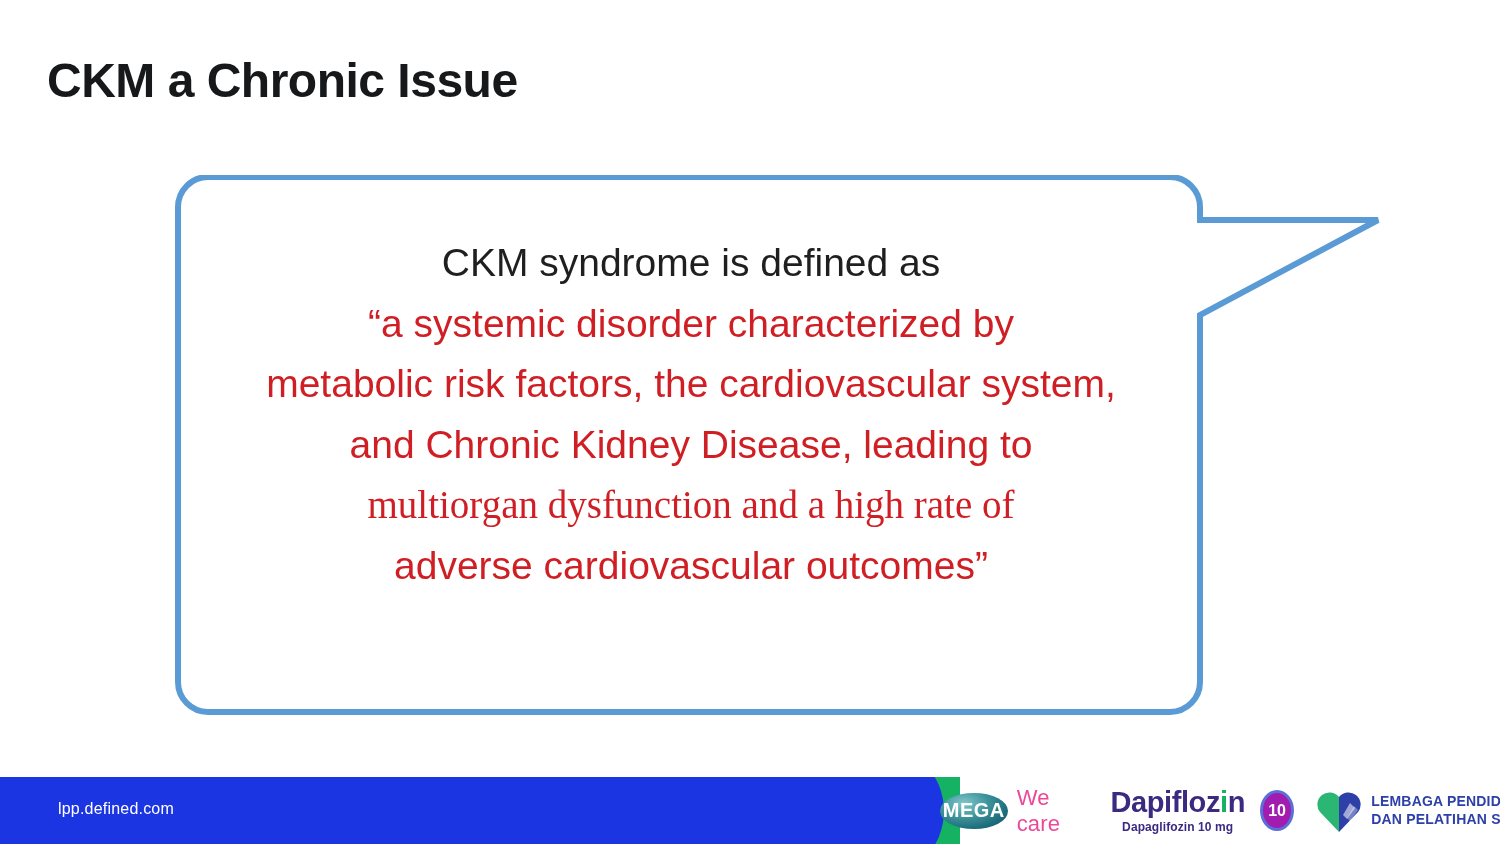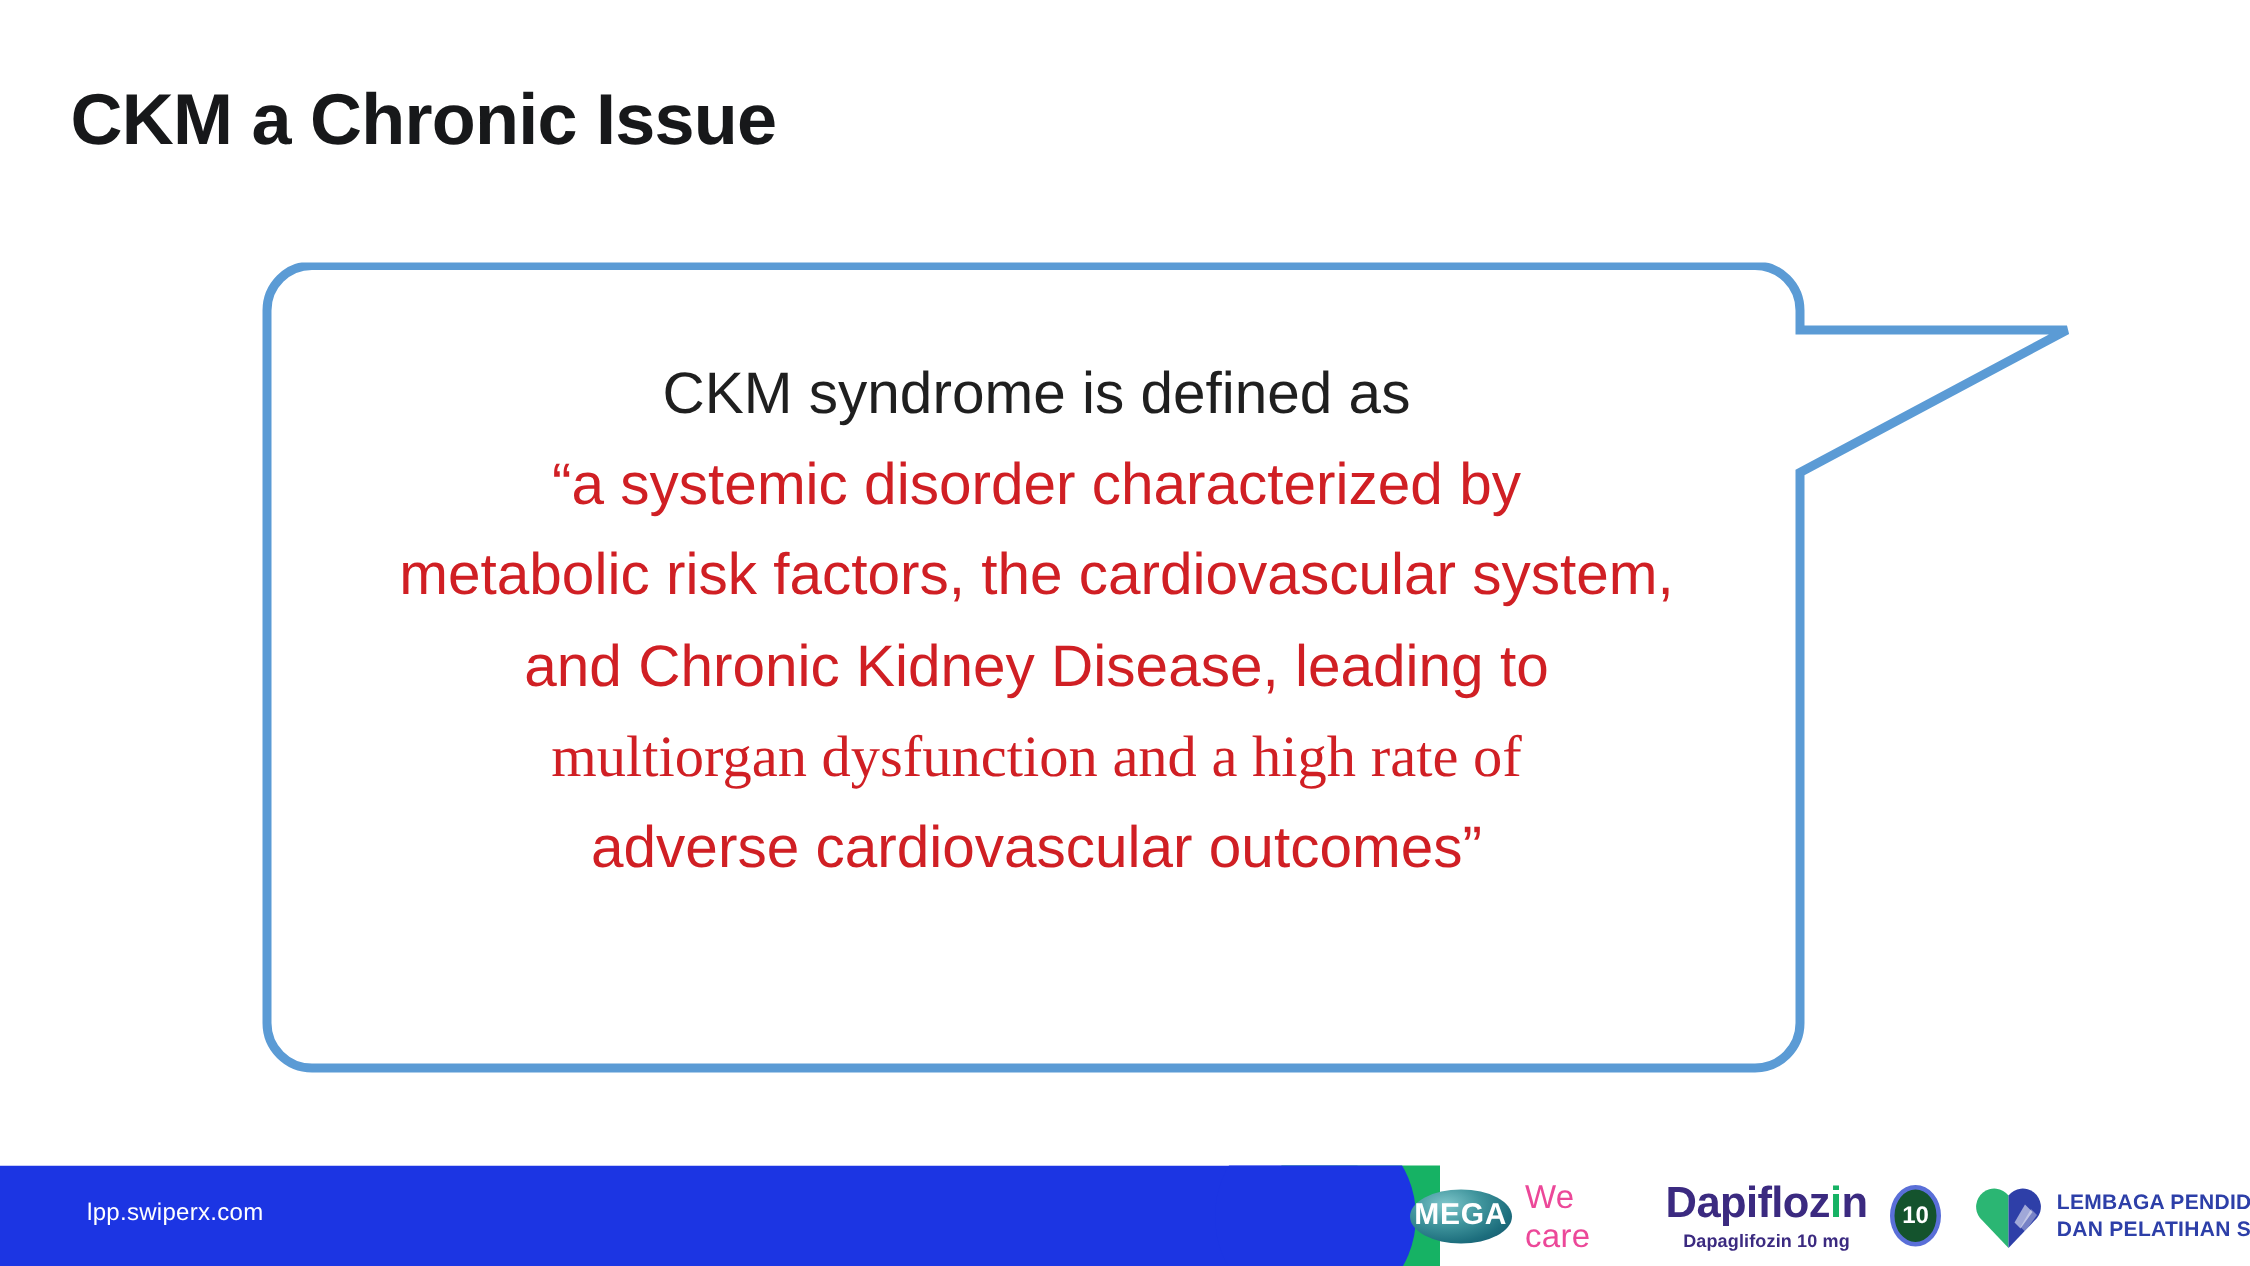--- a/index.html
+++ b/index.html
@@ -180,21 +180,21 @@
     color: #3b2a80;
     font-size: 12px;
     font-weight: bold;
     letter-spacing: 0.1px;
     margin-top: 3px;
   }
   #dose-badge {
     width: 35px;
     height: 35px;
     border-radius: 50%;
-    background: #14532d;
+    background: #a21caf;
     border: 3px solid #5a6fd8;
     color: #ffffff;
     font-size: 16px;
     font-weight: bold;
     display: flex;
     align-items: center;
     justify-content: center;
     margin-left: 6px;
   }
   #lppswx {
@@ -246,21 +246,21 @@
   </div>
 
   <div id="footer">
 
     <div id="footer-bar-clip">
       <div id="footer-bar"></div>
       <div id="footer-green-round"></div>
       <div id="footer-bar-round"></div>
     </div>
 
-    <div id="footer-url">lpp.swiperx.com</div>
+    <div id="footer-url">lpp.defined.com</div>
 
     <div id="footer-logos">
 
       <div id="mega-logo">
         <div id="mega-ellipse"></div>
         <div id="mega-word">MEGA</div>
       </div>
 
       <div id="we-care">We care</div>
 

